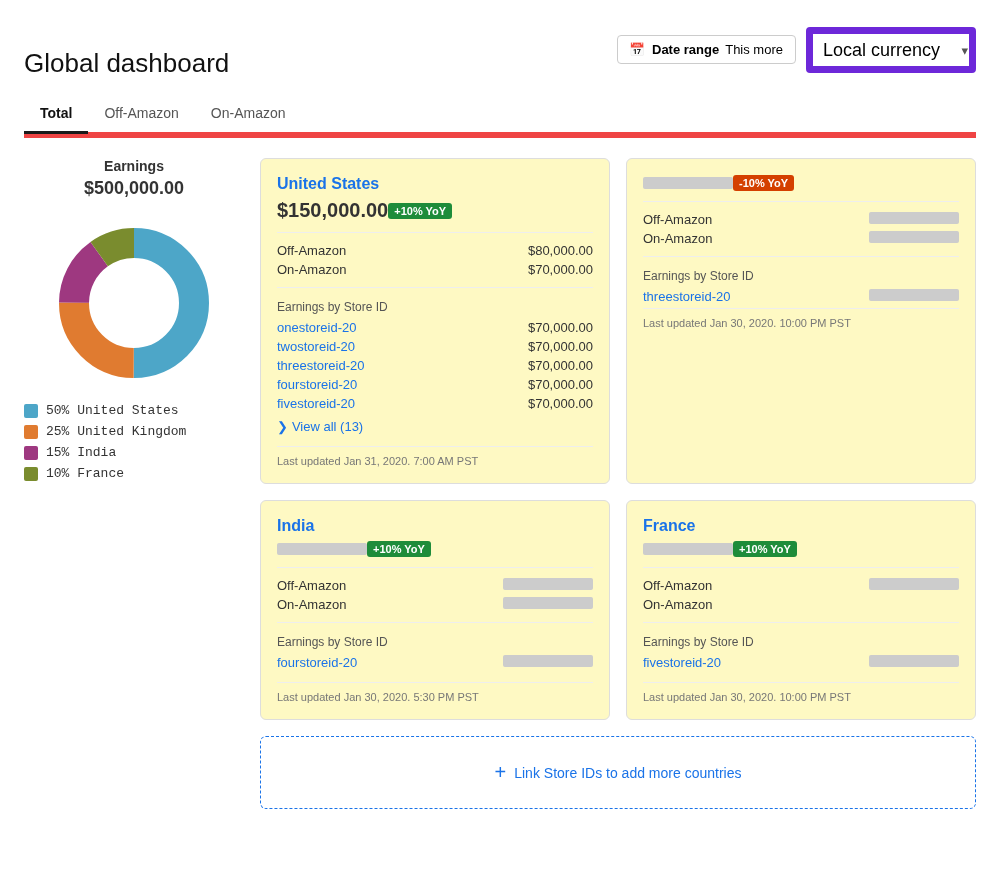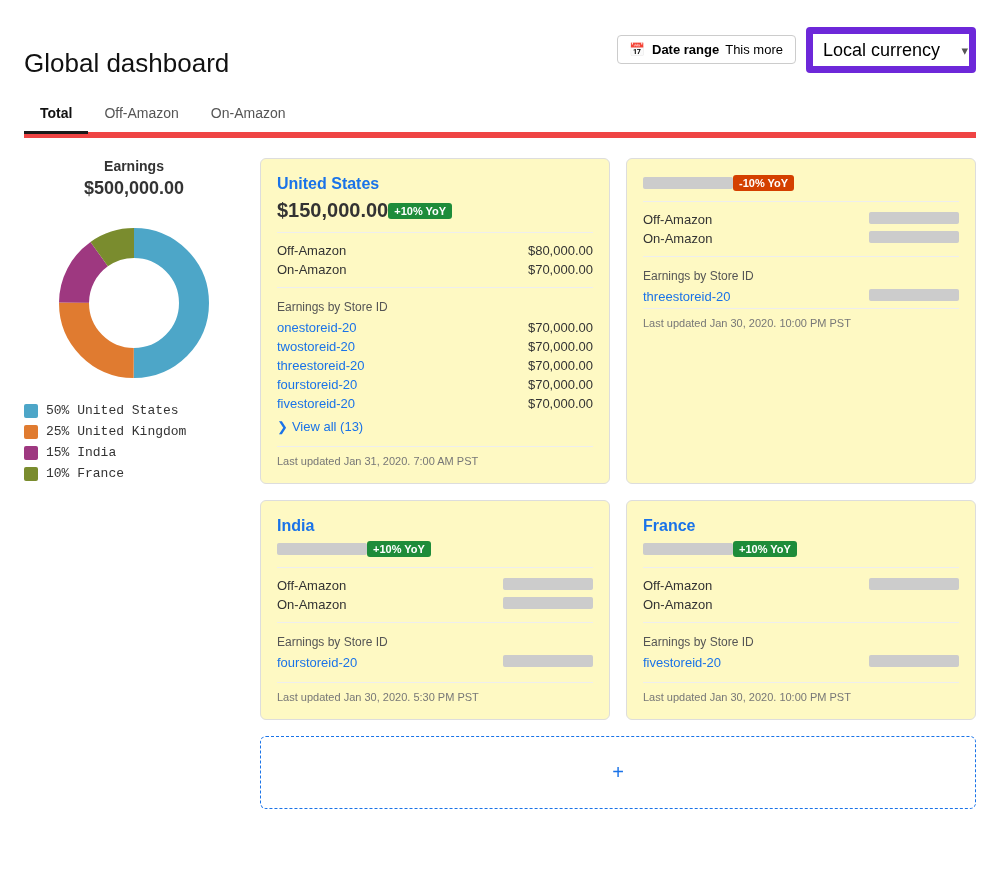--- a/index.html
+++ b/index.html
@@ -226,16 +226,17 @@
           <div class="card-row">
             <a class="store-link">fivestoreid-20</a>
             <div class="gray-bar"></div>
           </div>
           <div class="last-updated">Last updated Jan 30, 2020. 10:00 PM PST</div>
         </div>
       </div>
 
       <div class="add-country-card">
         <span class="plus-icon">+</span>
+        <span>Link Store IDs to add more countries</span>
       </div>
     </div>
   </div>
 </div>
 
 </body></html>

